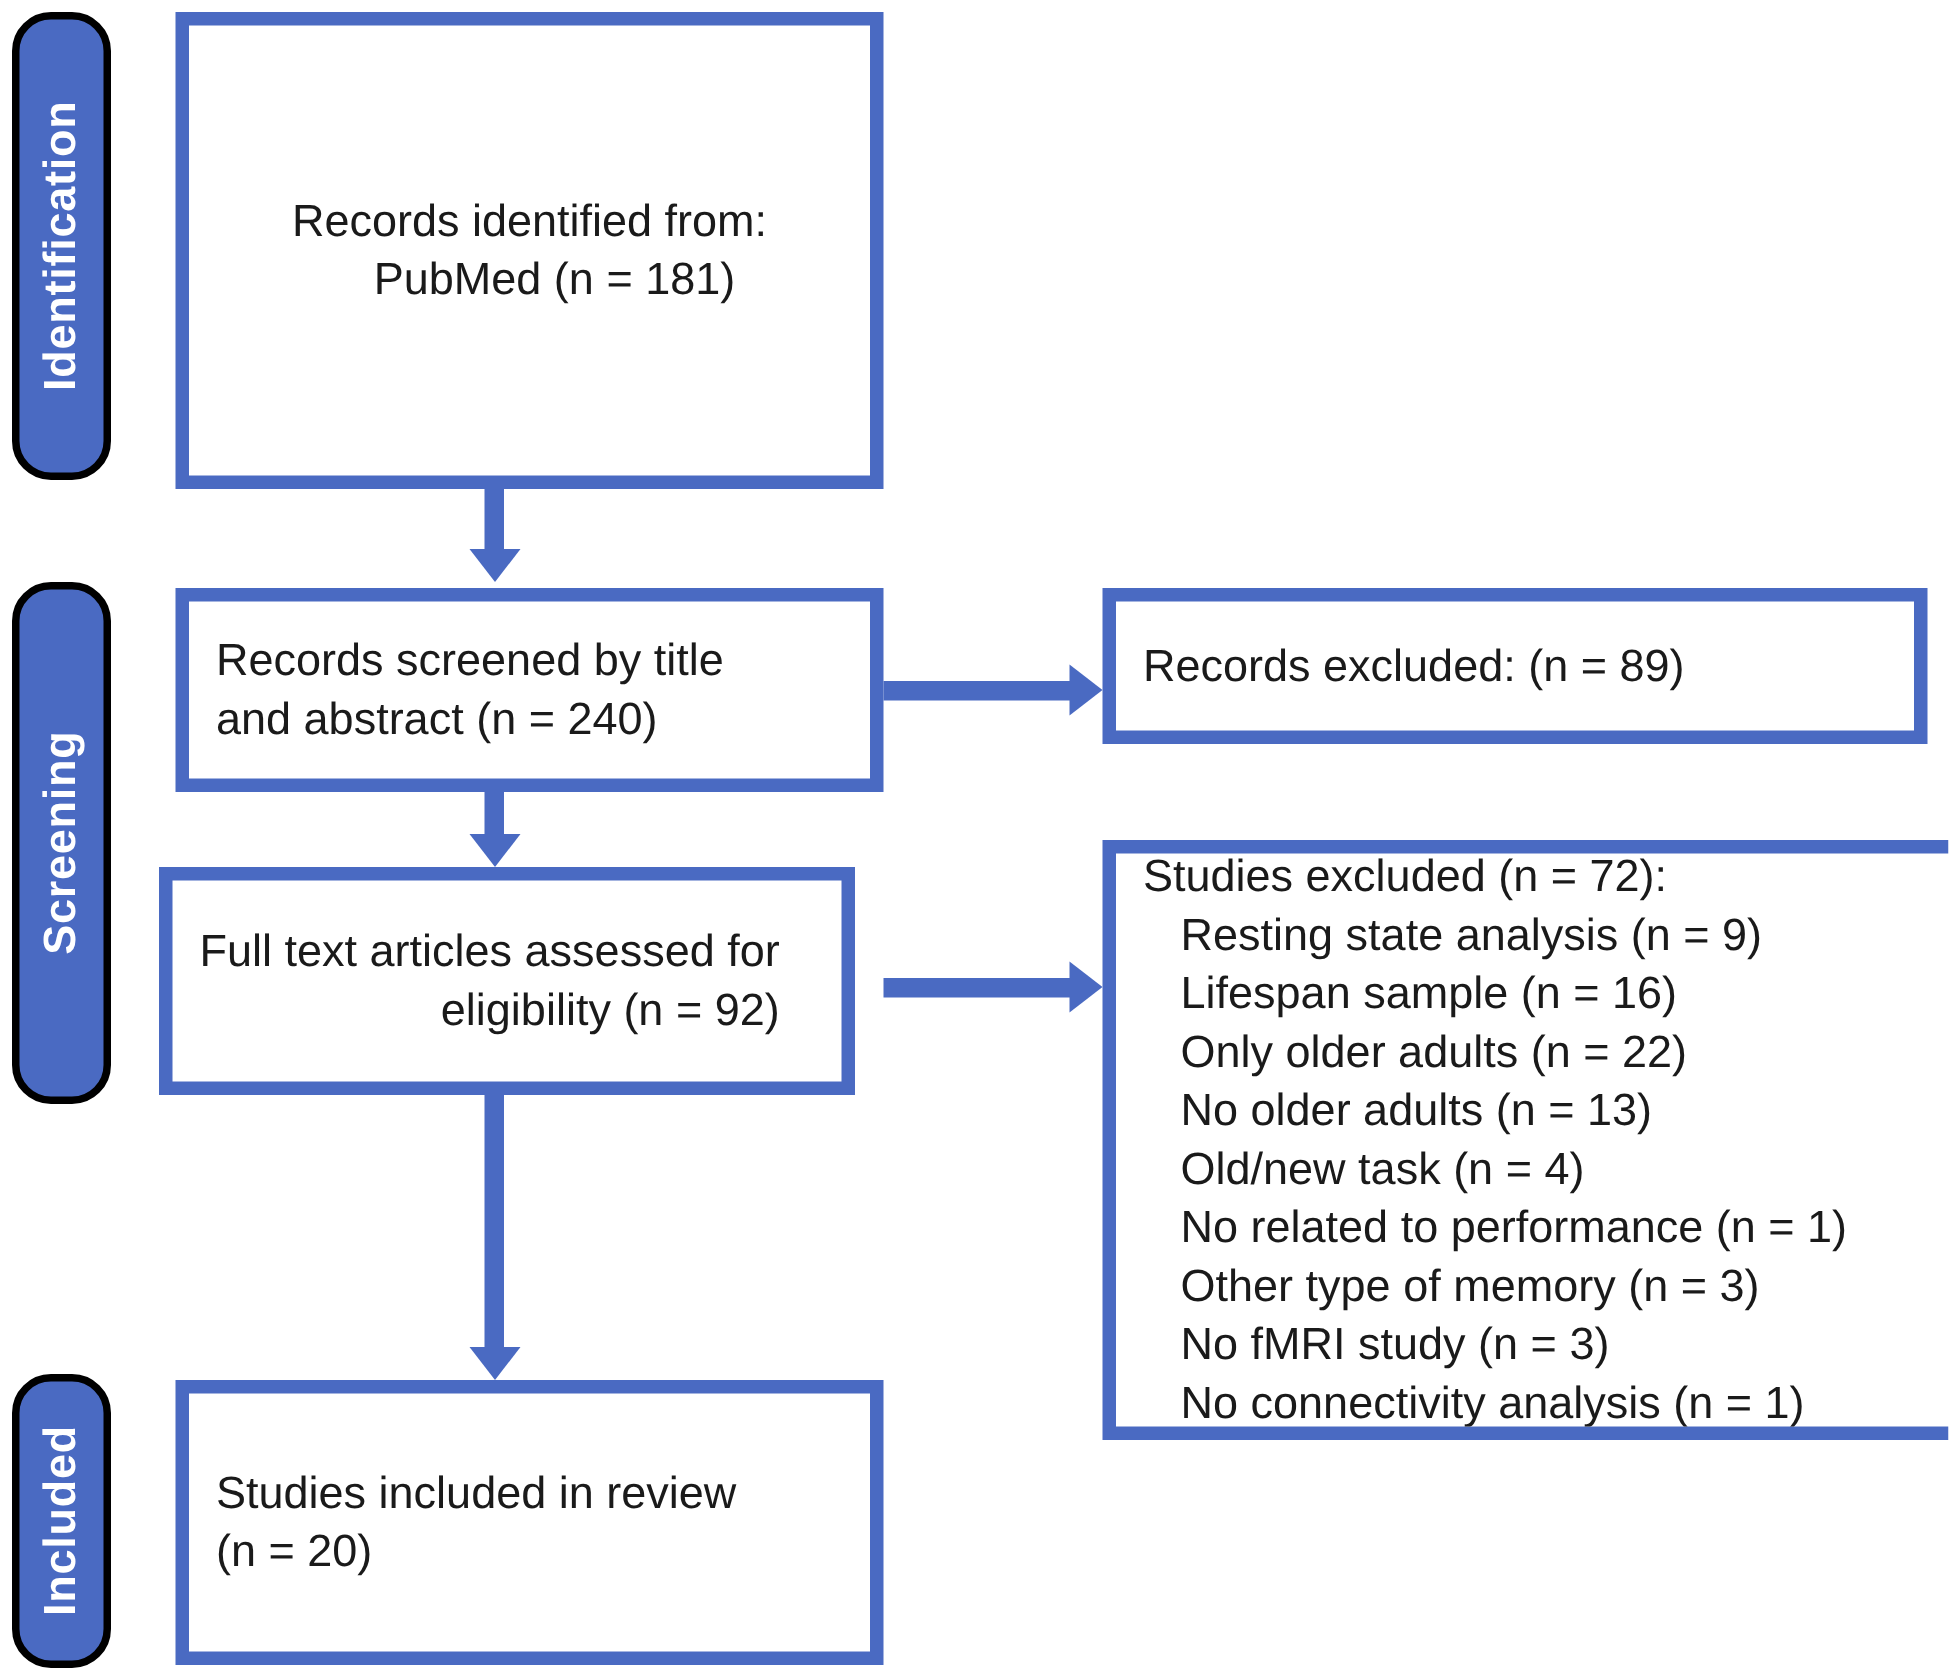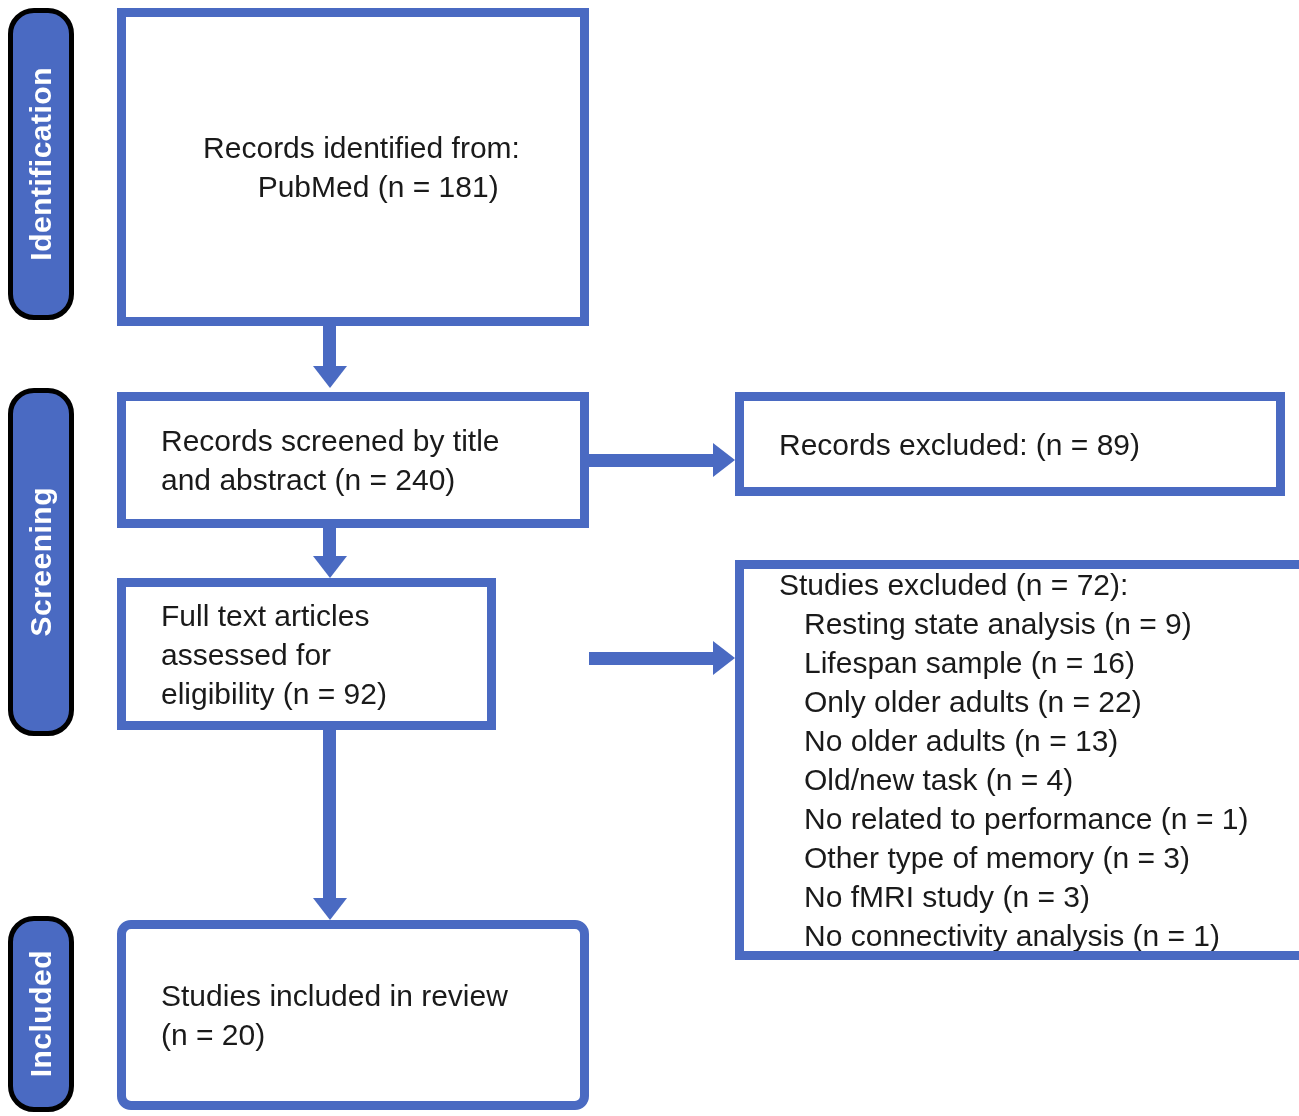--- a/index.html
+++ b/index.html
@@ -56,28 +56,27 @@
     align-items: center;
     overflow: hidden;
   }
   .box .box-text {
     padding: 0 18px;
     font-size: 30px;
     line-height: 39px;
     color: #1a1a1a;
     font-family: "Liberation Sans", sans-serif;
     white-space: pre-wrap;
-    margin-left: 17px;
   }
   .box.centered .box-text { width: 100%; }
 
   #box-identified   { left: 117px; top: 8px;   width: 472px; height: 318px; }
   #box-screened     { left: 117px; top: 392px; width: 472px; height: 136px; }
-  #box-fulltext     { left: 117px; top: 578px; width: 379px; height: 152px; }
-  #box-included     { left: 117px; top: 920px; width: 472px; height: 190px; border-radius: 14px; }
+  #box-fulltext     { left: 106px; top: 578px; width: 464px; height: 152px; text-align: right; }
+  #box-included     { left: 117px; top: 920px; width: 472px; height: 190px; }
   #box-excluded-rec { left: 735px; top: 392px; width: 550px; height: 104px; }
   #box-excluded-std { left: 735px; top: 560px; width: 642px; height: 400px; }
 
   
   .conn {
     position: absolute;
     background: #4a6ac2;
   }
   .arrow-head-down {
     position: absolute;

